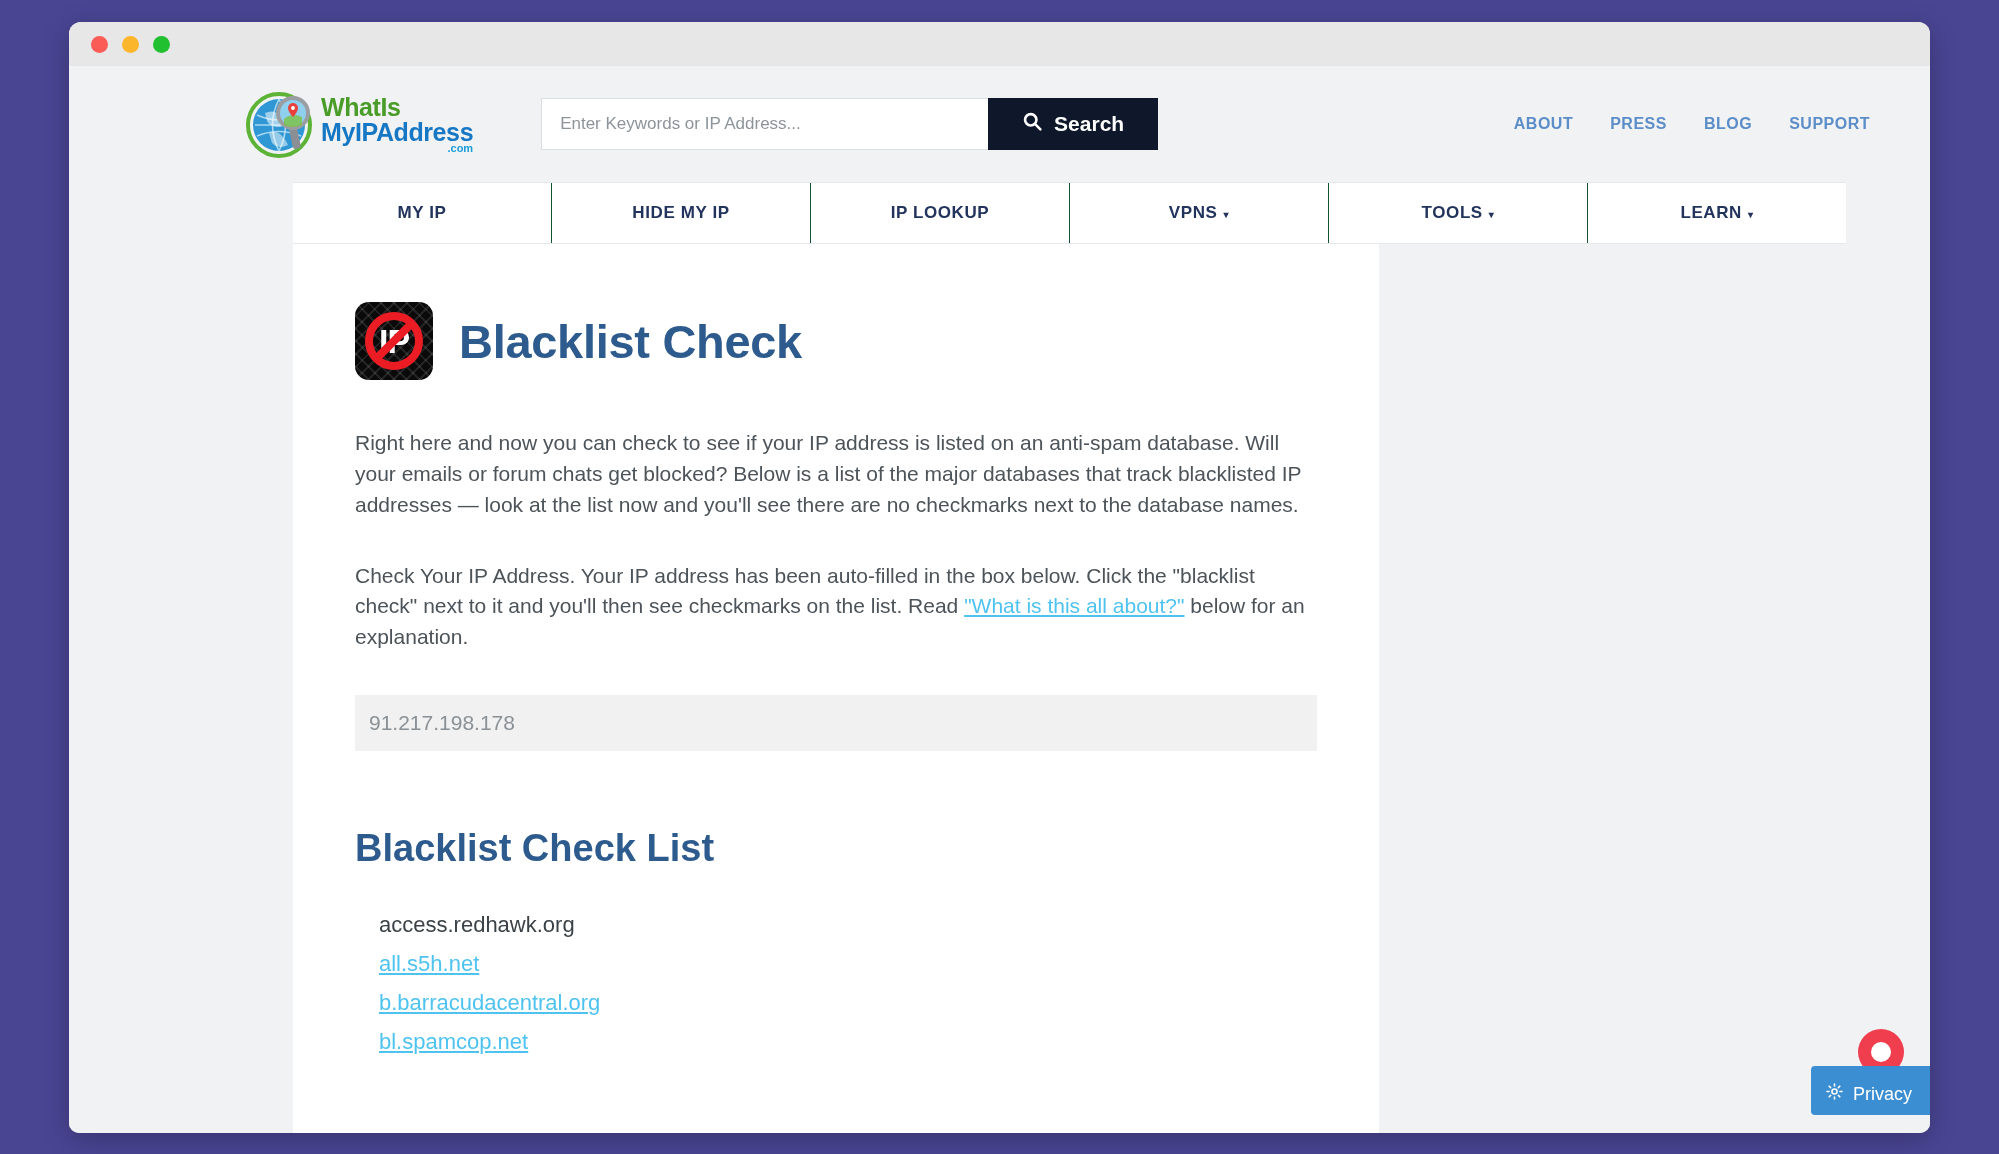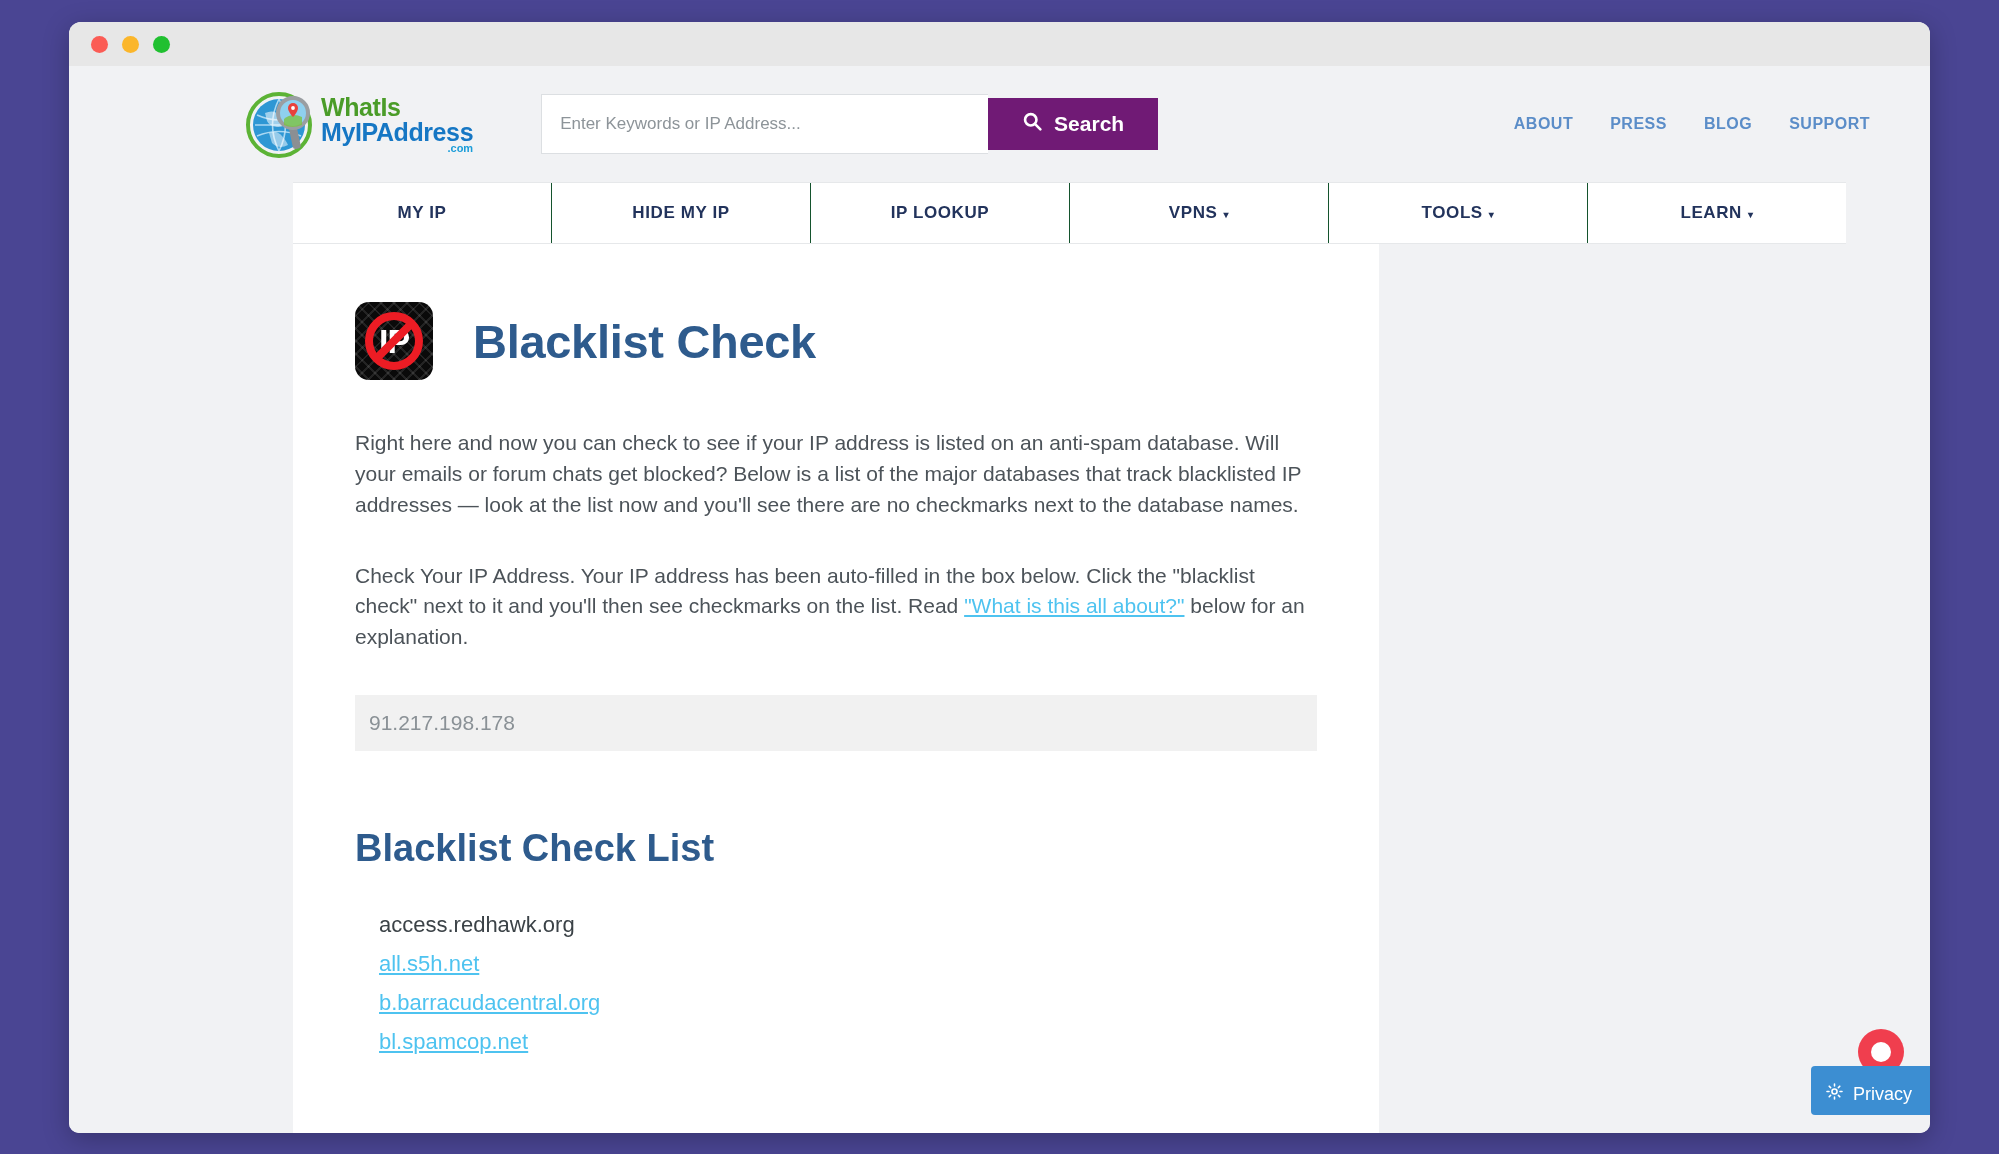--- a/index.html
+++ b/index.html
@@ -72,34 +72,34 @@
   }
   .logo-l3 {
     font-size: 11px; font-weight: bold; color: #1b9dd9;
     text-align: right; margin-top: -2px;
   }
   .search-area {
     display: flex; align-items: center;
     margin-left: 68px;
   }
   .search-input {
-    width: 447px; height: 60px;
+    width: 447px; height: 52px;
     border: 1px solid #dcdfe2;
     border-right: none;
     background: #ffffff;
     font-size: 17px;
     color: #6b7176;
     padding: 0 18px;
     font-family: "Liberation Sans", sans-serif;
     outline: none;
   }
   .search-input::placeholder { color: #8d9499; }
   .search-btn {
     height: 52px; min-width: 170px;
-    background: #701a75;
+    background: #0f172a;
     color: #fff;
     border: none;
     font-size: 21px; font-weight: bold;
     display: flex; align-items: center; justify-content: center;
     gap: 11px;
     cursor: pointer;
     font-family: "Liberation Sans", sans-serif;
   }
   .utility-nav {
     margin-left: auto;
@@ -140,21 +140,21 @@
   
   .content-card {
     margin-left: 224px;
     width: 1086px;
     background: #fff;
     min-height: 900px;
     padding: 58px 0 0 0;
   }
   .card-inner { padding: 0 62px; }
   .title-row {
-    display: flex; align-items: center; gap: 40px;
+    display: flex; align-items: center; gap: 26px;
     margin-bottom: 48px;
   }
   .blk-icon {
     width: 78px; height: 78px;
     border-radius: 14px;
     background:
       repeating-linear-gradient(45deg, rgba(255,255,255,.10) 0 2px, rgba(0,0,0,0) 2px 9px),
       repeating-linear-gradient(-45deg, rgba(255,255,255,.10) 0 2px, rgba(0,0,0,0) 2px 9px),
       #0a0a0a;
     position: relative;

